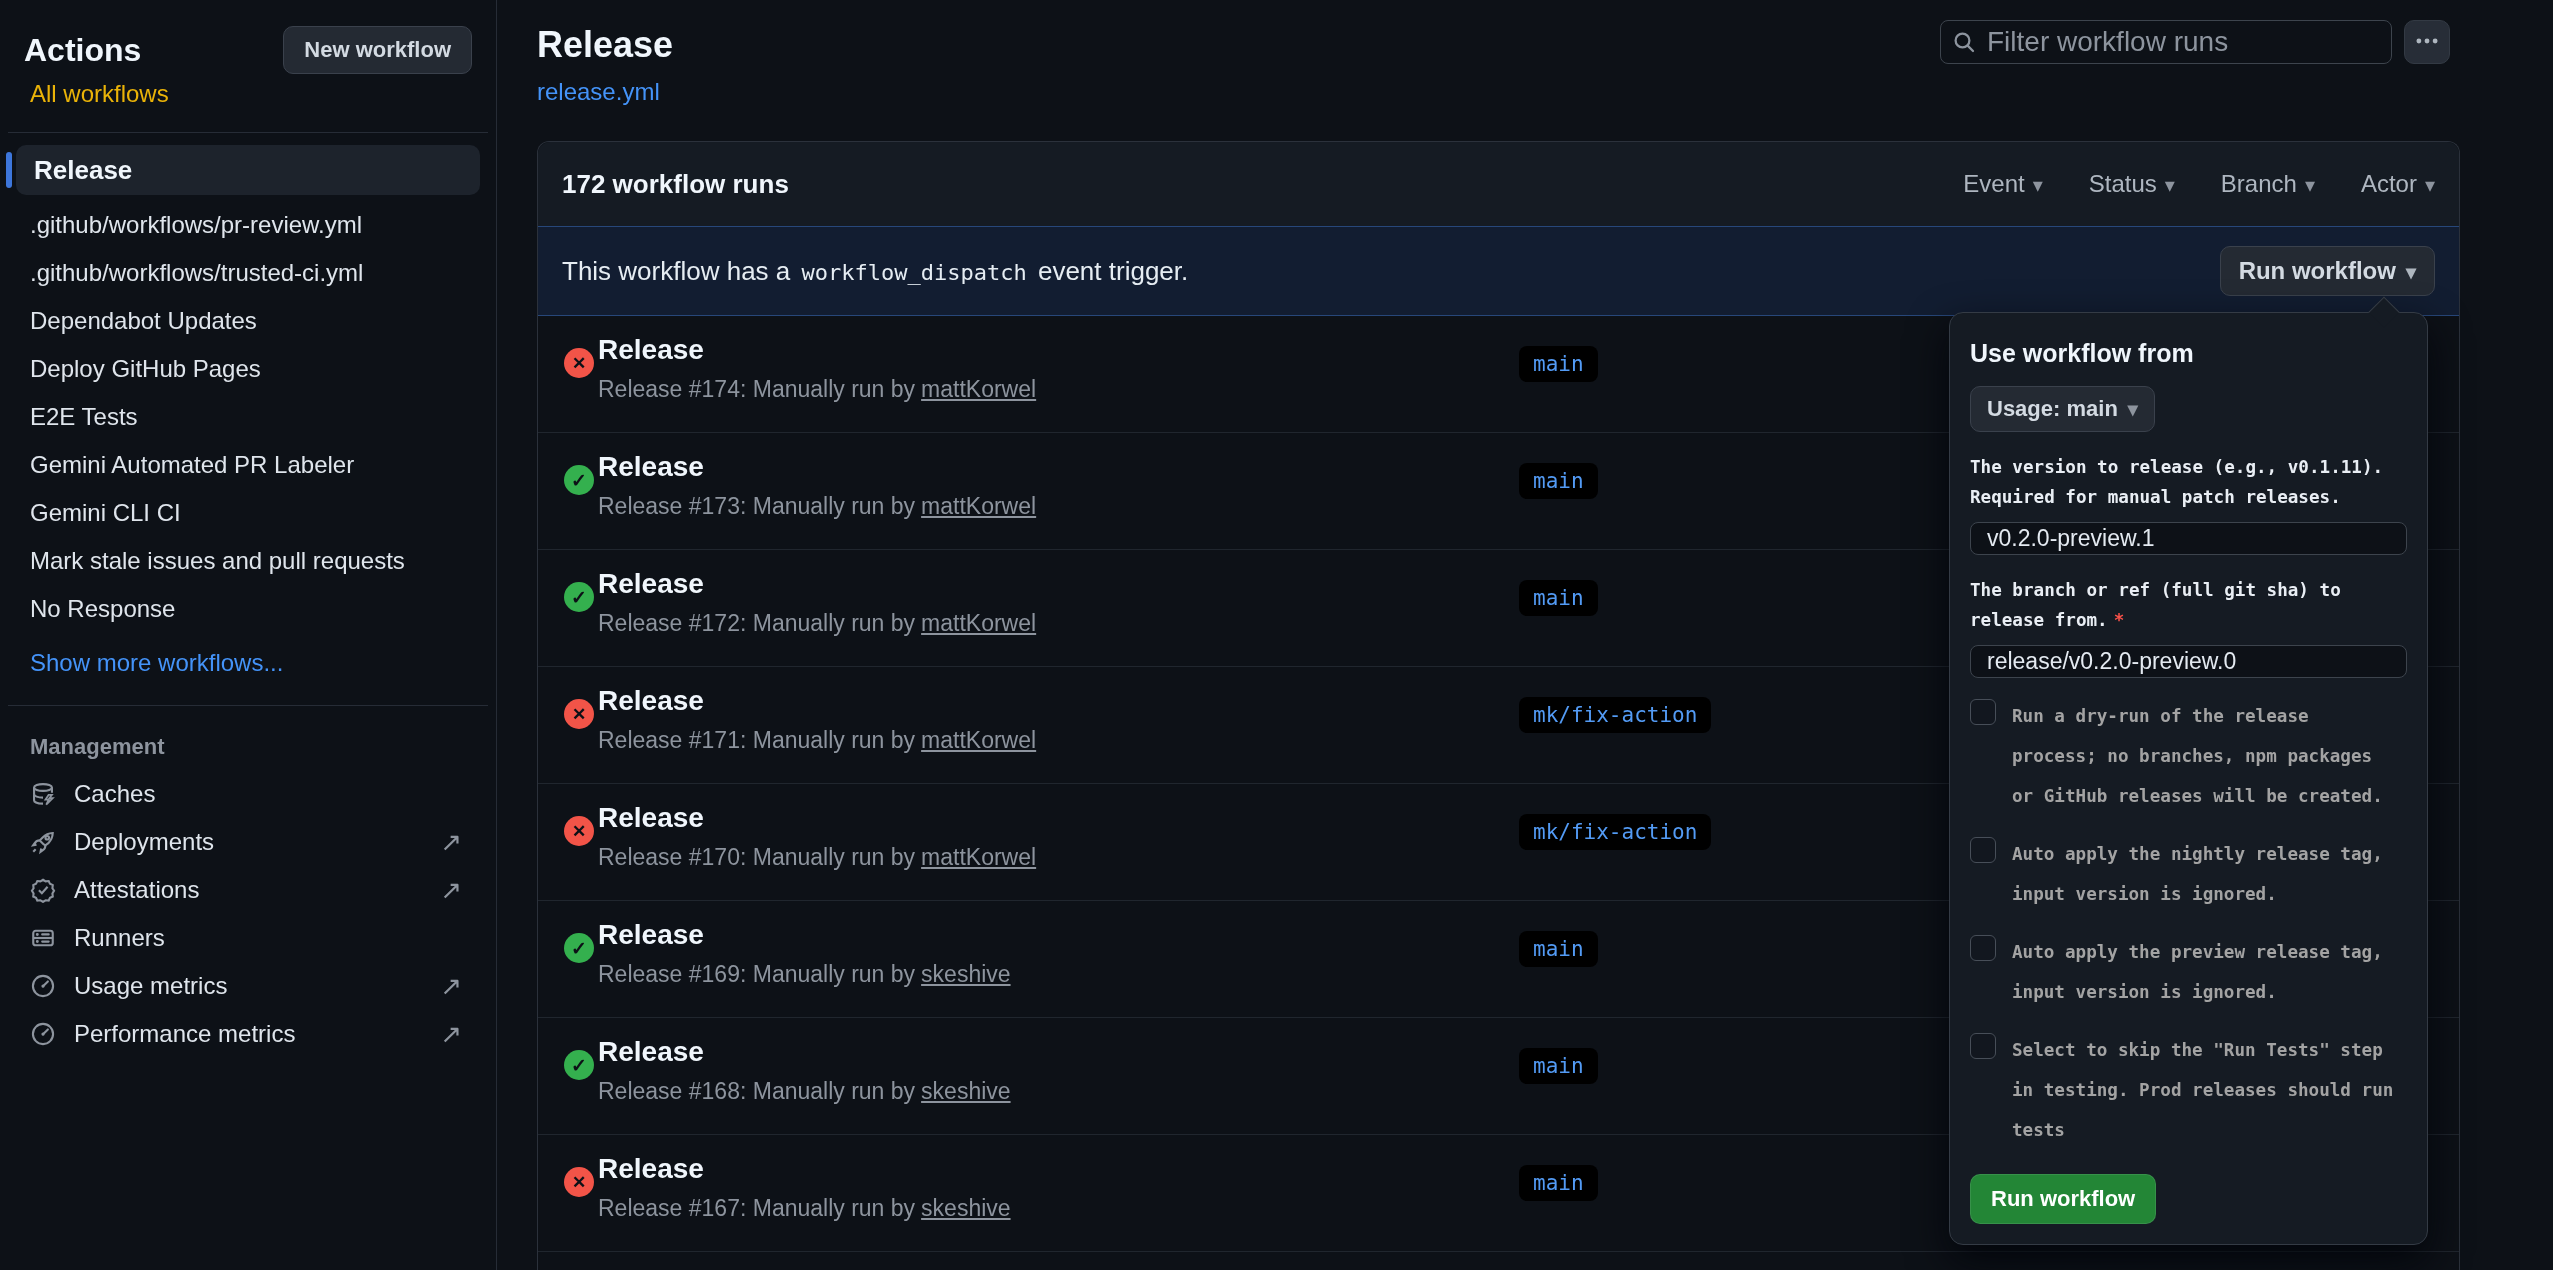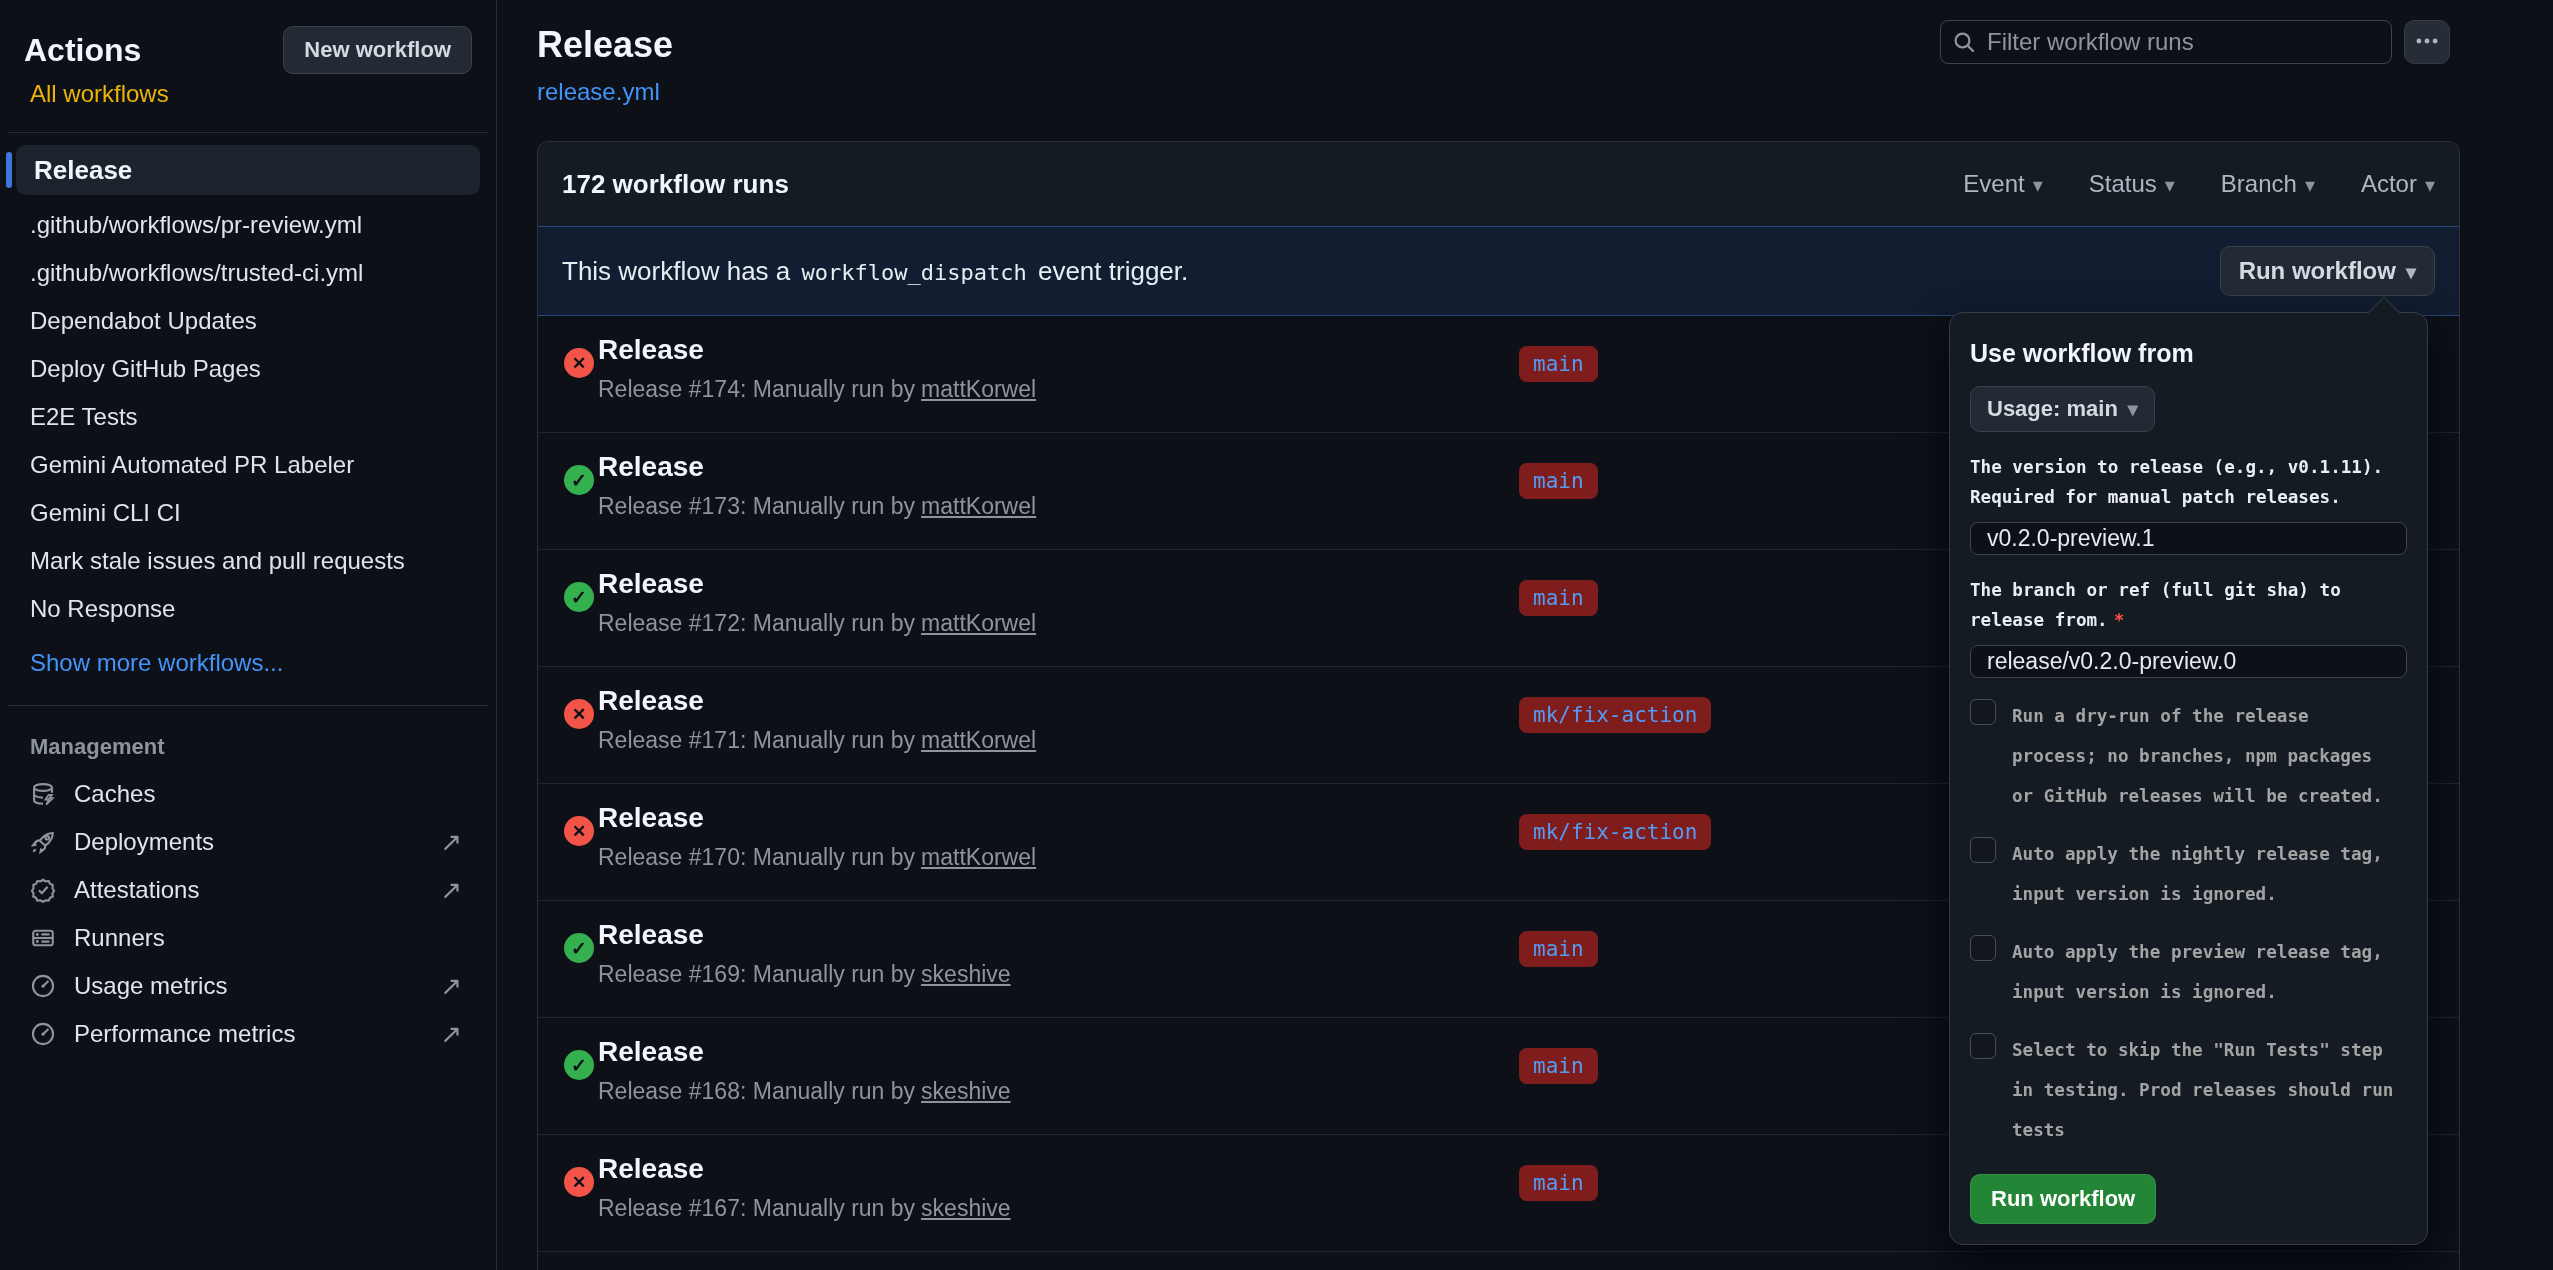--- a/index.html
+++ b/index.html
@@ -40,21 +40,21 @@
   .ext::after { content:"\2197"; }
 
   
   .main { position:absolute; left:497px; top:0; right:0; bottom:0; }
   .page-head { position:absolute; left:40px; top:24px; }
   .page-title { font-size:36px; font-weight:600; color:#f0f6fc; }
   .page-sub { margin-top:12px; font-size:24px; color:#4493f8; text-decoration:none; display:inline-block; cursor:pointer; }
   .toolbar { position:absolute; top:20px; left:1443px; display:flex; gap:12px; }
   .filter-wrap { position:relative; }
   .filter-input { width:452px; height:44px; background:#0d1117; border:1px solid #3d444d;
-    border-radius:8px; color:#e6edf3; font-size:24px; padding:0 14px 0 46px;
+    border-radius:8px; color:#e6edf3; font-size:28px; padding:0 14px 0 46px;
     font-family:"Liberation Sans", sans-serif; }
   .filter-input::placeholder { color:#8d949e; }
   .search-ic { position:absolute; left:12px; top:10px; color:#8d949e; }
   .kebab-btn { width:46px; height:44px; background:#272d37; border:1px solid #333a44;
     border-radius:10px; color:#aeb6bf; display:flex; align-items:center; justify-content:center; cursor:pointer; }
 
   
   .card { position:absolute; left:40px; top:141px; width:1923px; height:1129px;
     border:1px solid #2b313b; border-bottom:none; border-radius:12px 12px 0 0; background:#0d1117; }
   .card-head { height:84px; background:#151b23; border-radius:12px 12px 0 0;
@@ -75,21 +75,21 @@
     display:flex; align-items:center; justify-content:center; color:#0d1117; font-weight:700; }
   .run-status.failure { background:#f25448; }
   .run-status.success { background:#34b04e; }
   .run-status.failure::after { content:"\2715"; font-size:17px; font-weight:900; }
   .run-status.success::after { content:"\2713"; font-size:19px; font-weight:900; }
   .run-title { position:absolute; left:60px; top:18px; font-size:28px; font-weight:700; color:#f0f6fc; }
   .run-desc { position:absolute; left:60px; top:60px; font-size:23px; color:#8d949e; }
   .run-desc a { color:#8d949e; text-decoration:underline; margin-left:6px; cursor:pointer; }
   .run-branch { position:absolute; left:981px; top:36px; }
   .branch-pill { font-family:"DejaVu Sans Mono", monospace; font-size:21px; color:#539bf5;
-    background:#7f1d1d; border-radius:8px; padding:6px 14px; cursor:pointer; white-space:nowrap; }
+    background:#000000; border-radius:8px; padding:6px 14px; cursor:pointer; white-space:nowrap; }
   .run-meta { position:absolute; left:1716px; top:44px; font-size:24px; color:#eab308; line-height:33px; }
   .run-meta .mrow { display:flex; align-items:center; gap:10px; }
   .run-kebab { position:absolute; right:34px; top:58px; color:#8d949e; cursor:pointer; }
   .partial-row { height:18px; }
 
   
   .run-panel { position:absolute; left:1949px; top:312px; width:479px; z-index:5;
     background:#151b23; border:1px solid #343b45; border-radius:14px; padding:22px 20px 20px;
     box-shadow:0 16px 40px rgba(1,4,9,.85); }
   .panel-caret { position:absolute; top:-12px; right:32px; width:22px; height:22px;

